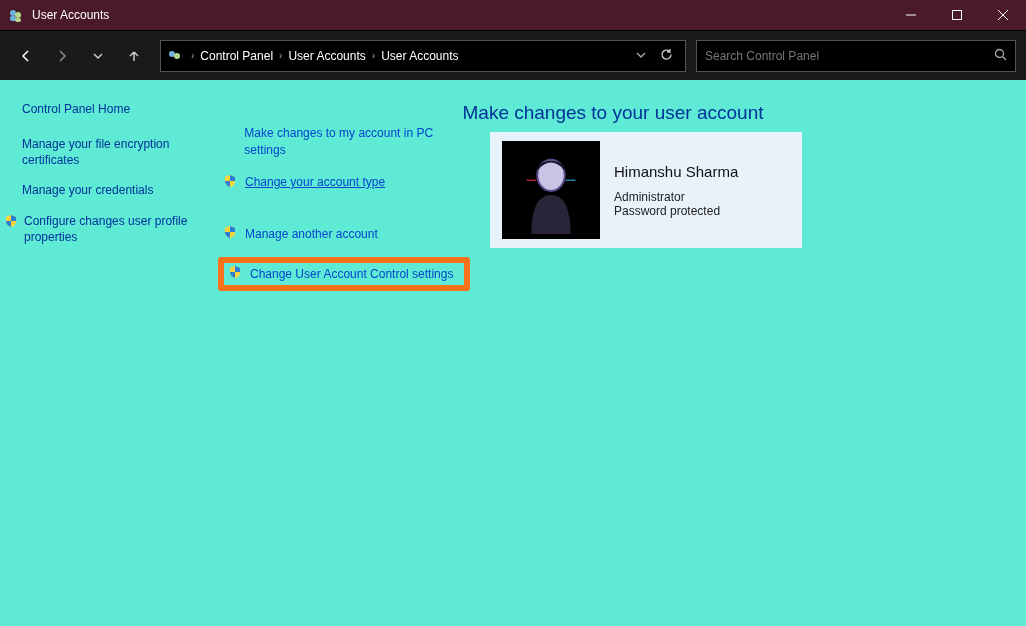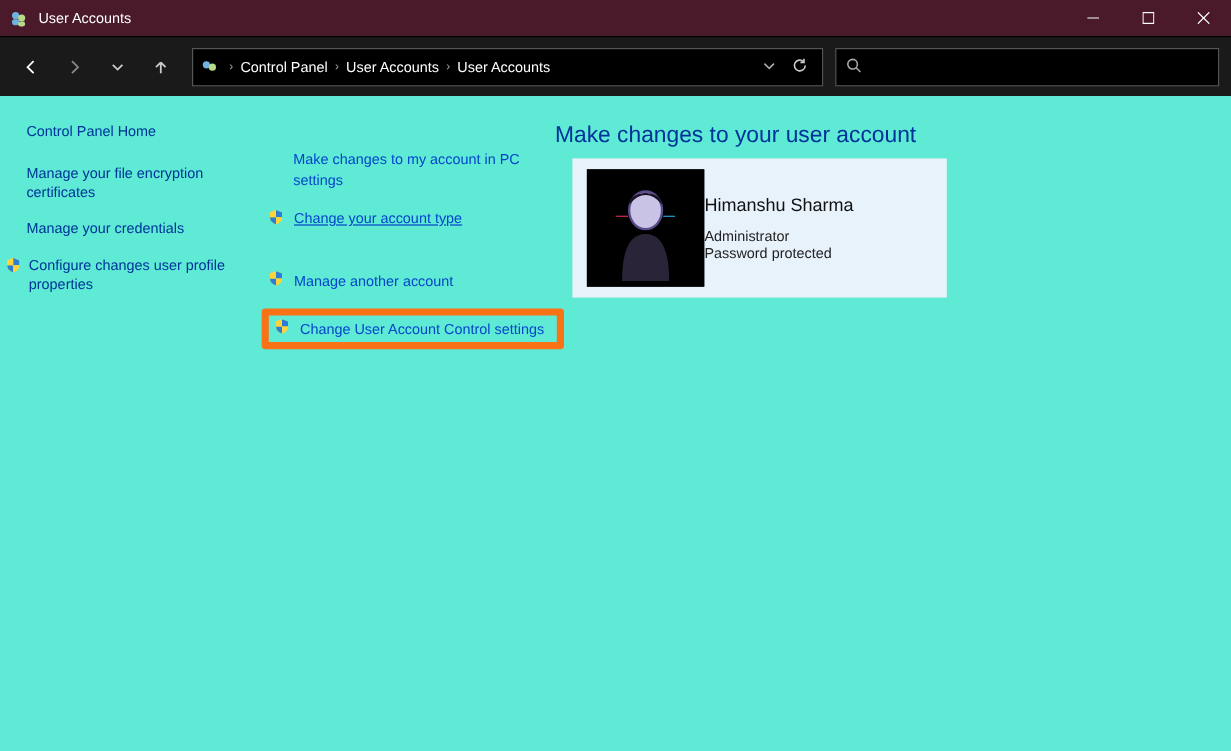--- a/index.html
+++ b/index.html
@@ -114,26 +114,26 @@
   .task .shield { flex-shrink:0; margin-top:1px;}
   .task.gap-after { margin-bottom: 30px; text-decoration: underline; }
   .task.highlight {
     border: 6px solid #f97316;
     border-radius: 3px;
     margin-left:-2px; padding-left:4px; padding-right:4px;
   }
 
   .usercard {
     position:absolute;
-    left: 267px; top: 52px;
+    left: 280px; top: 52px;
     width: 312px; height: 116px;
     background: #e8f2fb;
     display:flex; align-items:center;
     padding: 8px 12px;
-    gap: 0;
+    gap: 14px;
   }
   .usercard .avatar {
     width: 98px; height: 98px;
     background: #000;
     display:flex; align-items:center; justify-content:center;
     overflow:hidden;
   }
   .usercard .avatar svg { width:100%; height:100%; }
   .usercard .uinfo { font-size:12px; color:#222; }
   .usercard .uname { font-size:15px; color:#111; margin-bottom:10px; }
@@ -220,20 +220,21 @@
       <span>
         <svg width="13" height="13" viewBox="0 0 13 13">
             <path d="M11 6.5 A4.5 4.5 0 1 1 9.6 3.3" fill="none" stroke="#ccc" stroke-width="1.3"></path>
             <path d="M10 1 L10 4 L7 4" fill="none" stroke="#ccc" stroke-width="1.3"></path>
           </svg>
       </span>
     </span>
   </div>
 
   <div class="searchbar">
+    <input placeholder="Search Control Panel" style="">
     <span class="sicon">
       <svg width="13" height="13" viewBox="0 0 13 13">
           <circle cx="5.5" cy="5.5" r="4" fill="none" stroke="#aaa" stroke-width="1.3"></circle>
           <line x1="8.5" y1="8.5" x2="12" y2="12" stroke="#aaa" stroke-width="1.3"></line>
         </svg>
     </span>
   </div>
 </div>
 
 <div class="help-badge">?</div>

